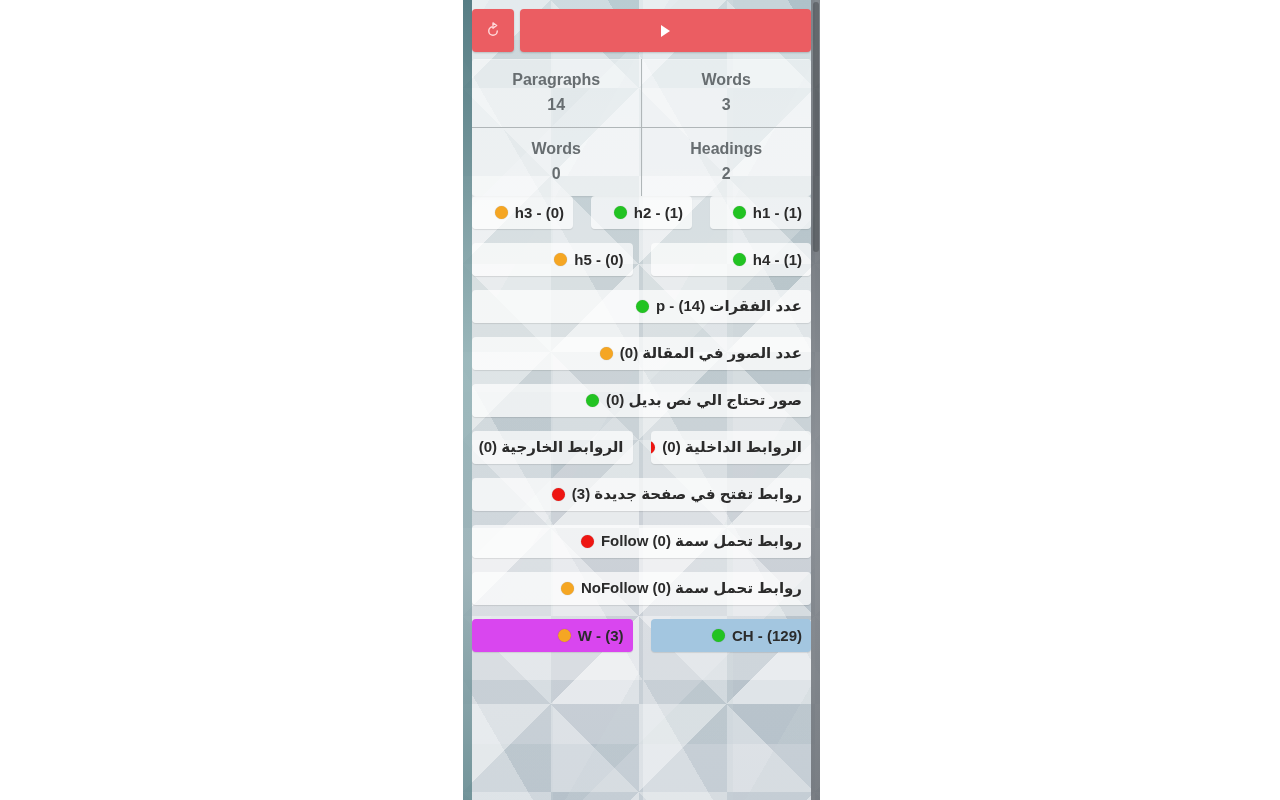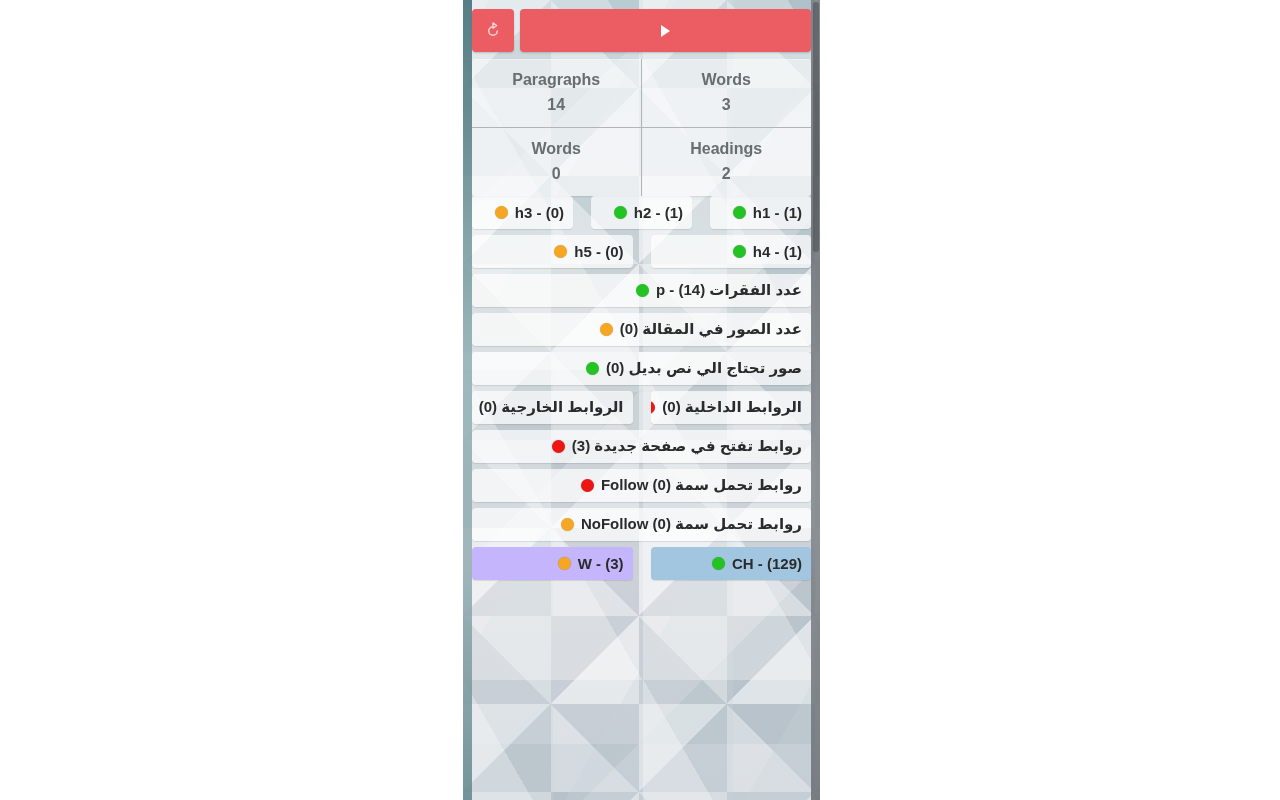--- a/index.html
+++ b/index.html
@@ -141,21 +141,21 @@
     font-size: 16px;
     font-weight: bold;
     color: #676d70;
     line-height: 1.5;
   }
 
   
   .row {
     display: flex;
     gap: 18px;
-    margin-bottom: 6px;
+    margin-bottom: 14px;
     height: 33px;
   }
   .cell {
     background: rgba(255,255,255,.70);
     border-radius: 4px;
     box-shadow: 0 1px 1px rgba(0,0,0,.10);
     display: flex;
     align-items: center;
     justify-content: flex-end;
     gap: 7px;
@@ -183,21 +183,21 @@
     order: -1;          
   }
   .dot-green  { background: #22c322; }
   .dot-orange { background: #f5a623; }
   .dot-red    { background: #ee1612; }
 
   
   .row-full .cell { flex: 1 1 100%; }
 
   
-  .cell.tan  { background: #c4b5fd; text-align: right; }
+  .cell.tan  { background: #d946ef; text-align: right; }
   .cell.blue { background: #a3c6e0; }
 </style>
 </head>
 <body>
 
 <div id="screen">
 
   <div id="app">
 
     <div id="wallpaper"></div>

